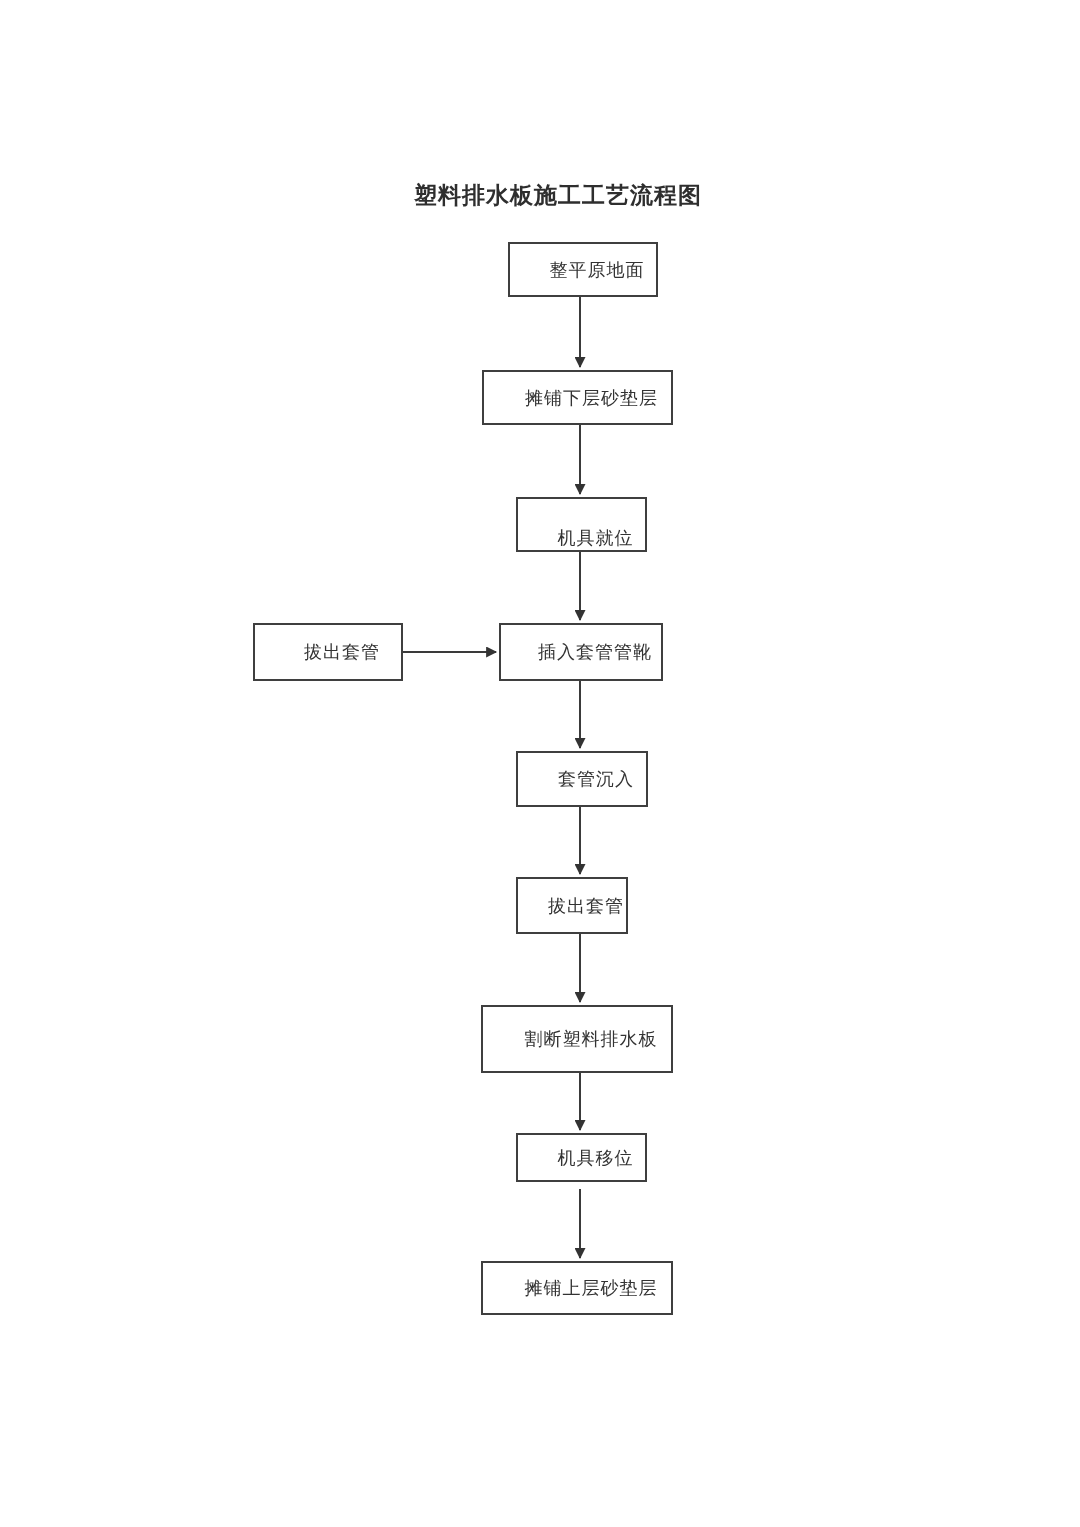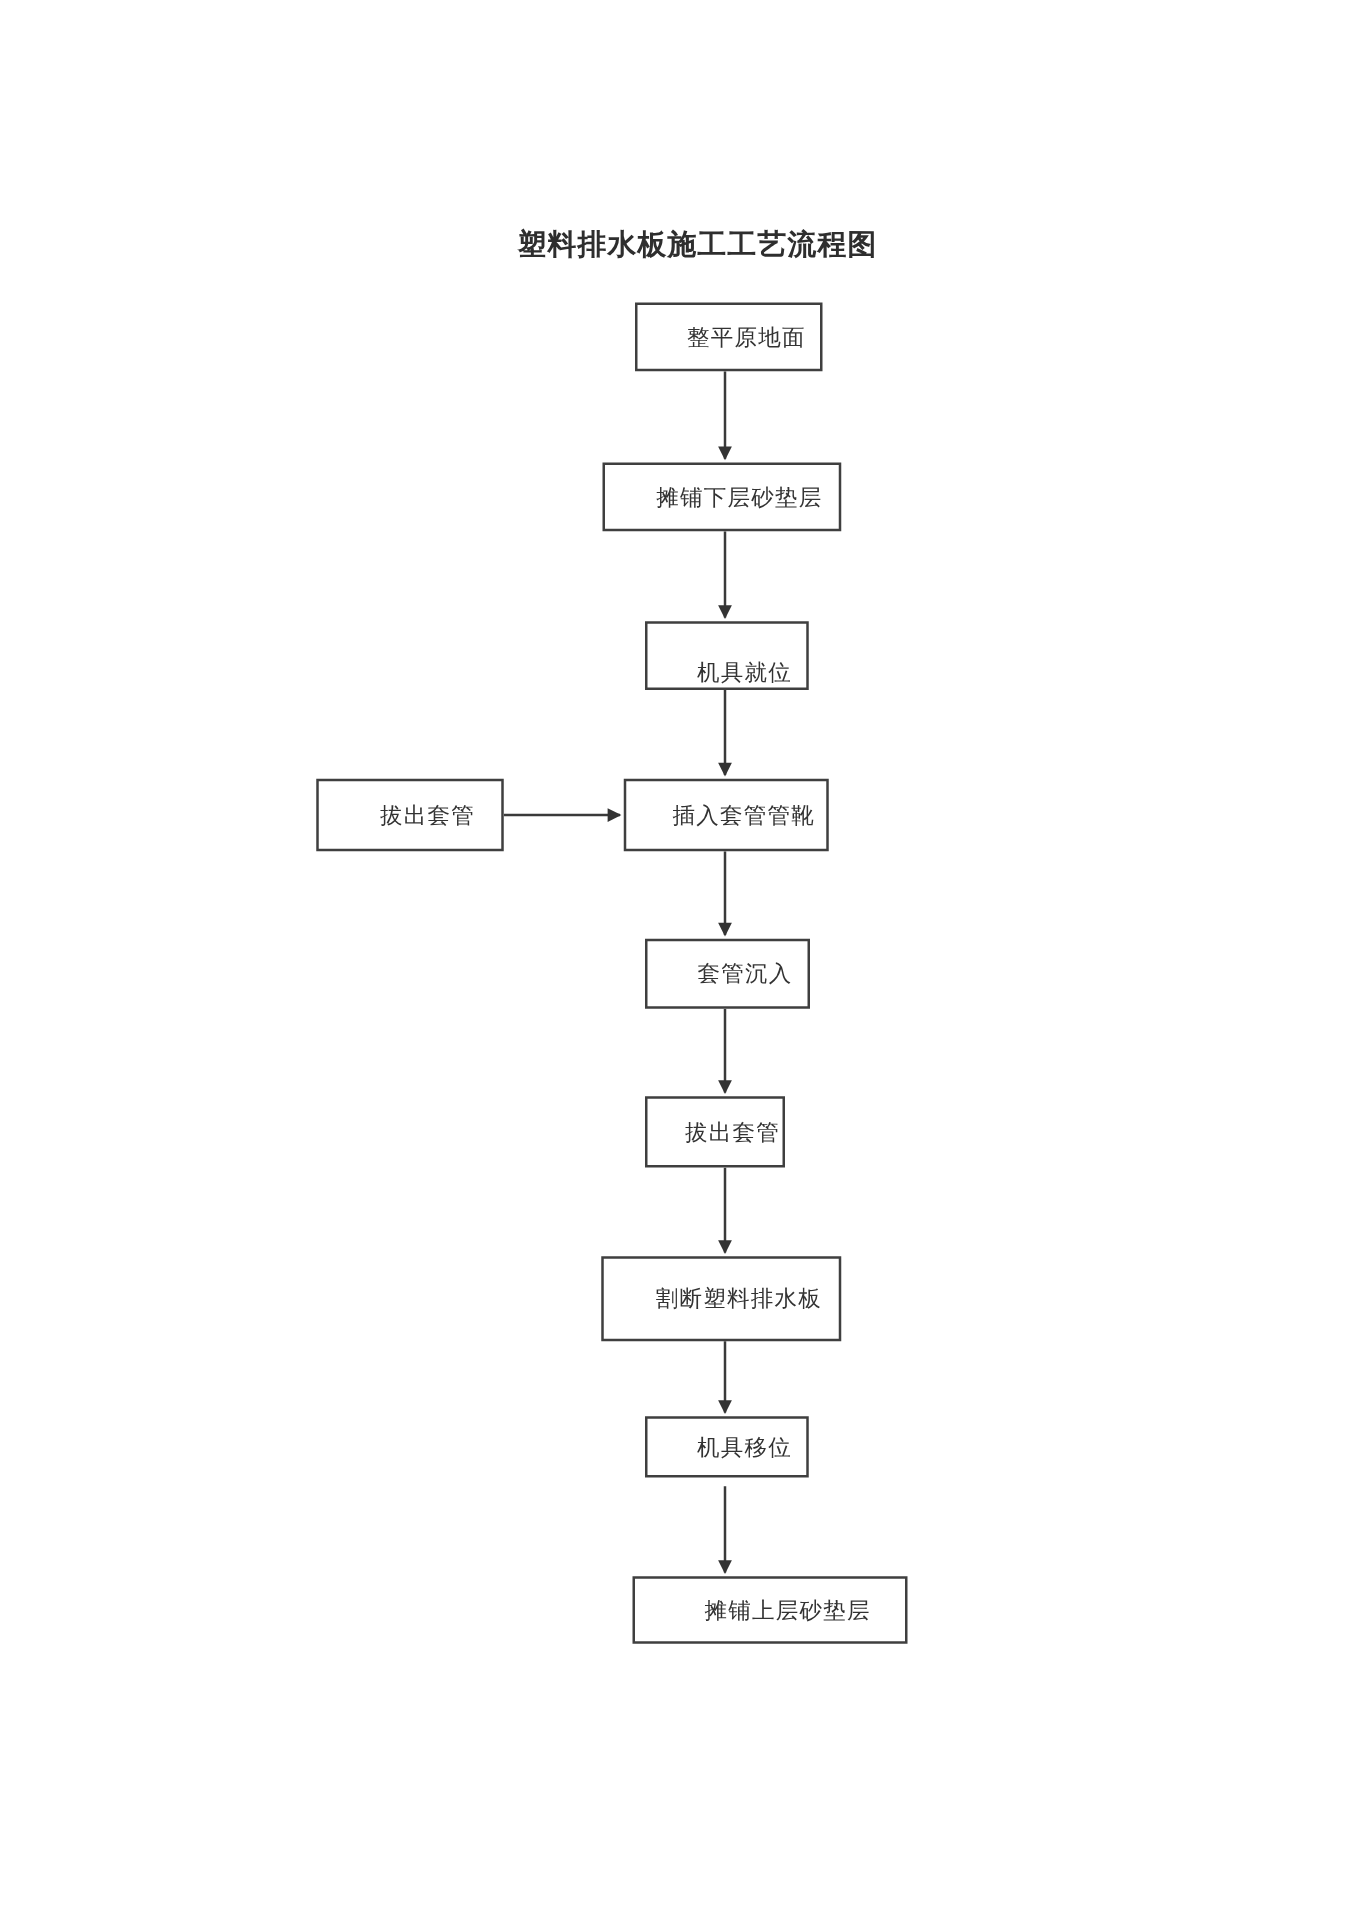--- a/index.html
+++ b/index.html
@@ -43,21 +43,21 @@
   
   .n1     { left: 508px; top: 242px;  width: 150px; height: 55px; }
   .n2     { left: 482px; top: 370px;  width: 191px; height: 55px; }
   .n3     { left: 516px; top: 497px;  width: 131px; height: 55px; align-items: flex-end; }
   .n-side { left: 253px; top: 623px;  width: 150px; height: 58px; }
   .n4     { left: 499px; top: 623px;  width: 164px; height: 58px; }
   .n5     { left: 516px; top: 751px;  width: 132px; height: 56px; }
   .n6     { left: 516px; top: 877px;  width: 112px; height: 57px; }
   .n7     { left: 481px; top: 1005px; width: 192px; height: 68px; }
   .n8     { left: 516px; top: 1133px; width: 131px; height: 49px; }
-  .n9     { left: 506px; top: 1261px; width: 220px; height: 54px; }
+  .n9     { left: 481px; top: 1261px; width: 192px; height: 54px; }
   .arrows {
     position: absolute;
     left: 0;
     top: 0;
     width: 1080px;
     height: 1527px;
     pointer-events: none;
   }
 </style>
 </head>

